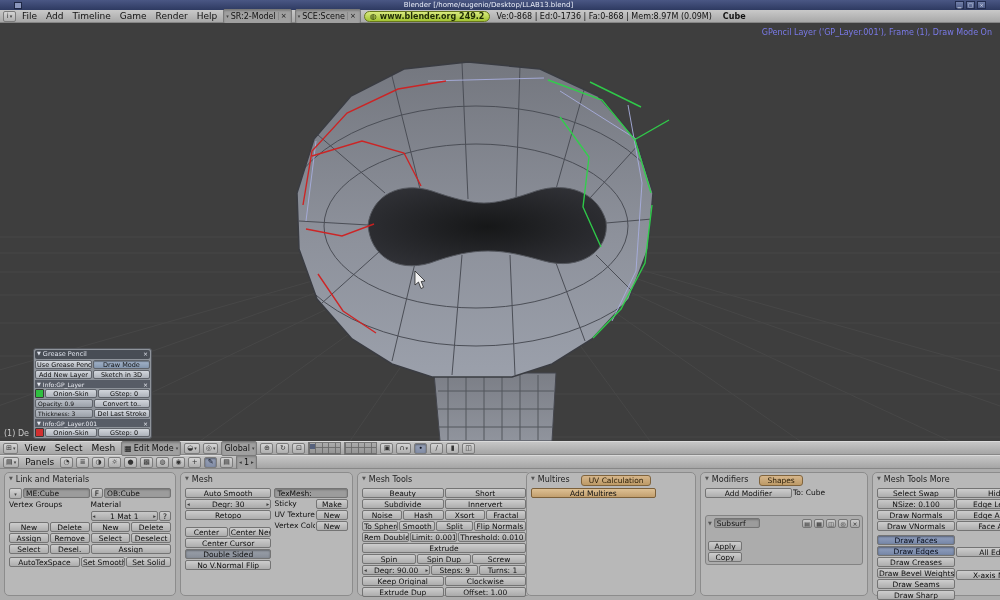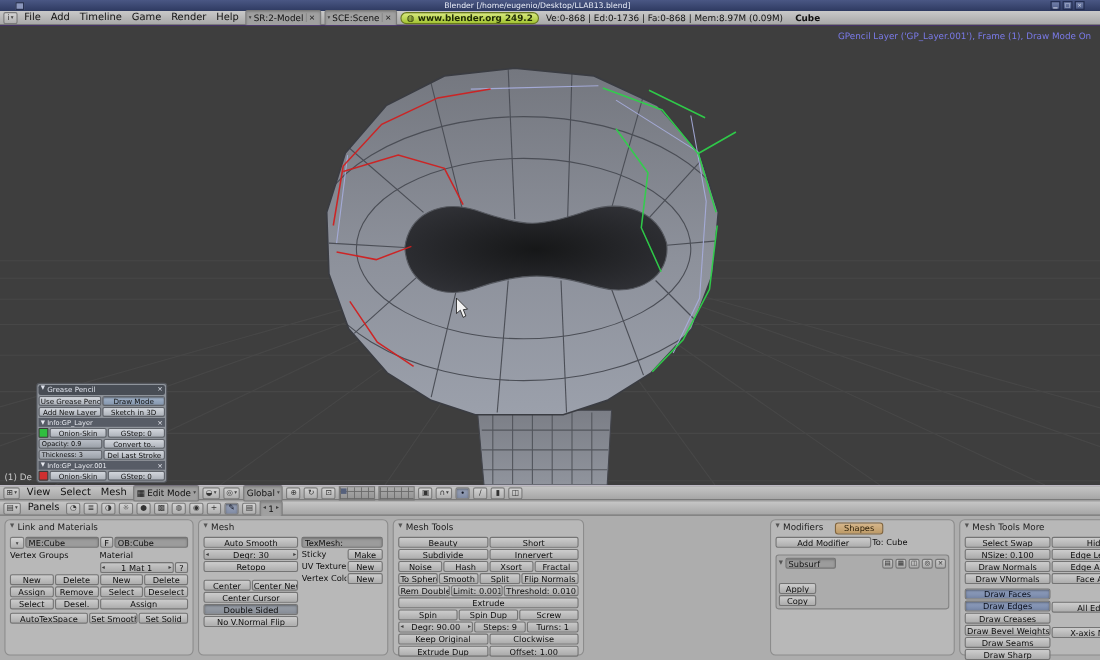--- a/index.html
+++ b/index.html
@@ -61,21 +61,21 @@
   .btn.tan{background:linear-gradient(#ddc094,#c29f6e);border-color:#7c603a}
   .btn.on{background:linear-gradient(#9ba1aa,#878d97);box-shadow:inset 0 1px 2px rgba(0,0,0,.35)}
   .btn.onb{background:linear-gradient(#92a1c1,#7686a6);box-shadow:inset 0 1px 2px rgba(0,0,0,.4);color:#0a0f1c}
   .fieldd{height:10px;line-height:9px;font-size:7.5px;background:#9c9c9c;border:1px solid #747474;border-radius:2px;padding:0 2px;overflow:hidden;white-space:nowrap;box-shadow:inset 0 1px 2px rgba(0,0,0,.25);min-width:0}
   .num{display:flex;align-items:center;height:10px;background:linear-gradient(#c8c8c8,#aaaaaa);border:1px solid #747474;border-radius:2px;font-size:7.5px;padding:0 1px;overflow:hidden;white-space:nowrap;min-width:0}
   .num .nv{flex:1;text-align:center;overflow:hidden}
   .na{font-size:5.5px;color:#3d3d3d}
   .lbl{font-size:7.5px;line-height:10px;white-space:nowrap;overflow:hidden;min-width:0}
   .spc2{height:2px}.spc10{height:10px;margin-bottom:1px}
   .col{display:flex;flex-direction:column;min-width:0}
-  .modbox{background:#acacac;border:1px solid #838383;border-radius:3px;padding:2px;margin-top:6px}
+  .modbox{background:#acacac;border:1px solid #838383;border-radius:3px;padding:2px;margin-top:17px}
   .modhead{display:flex;align-items:center;gap:2px;height:10px;margin-bottom:2px}
   .mico{width:10px;height:9px;font-size:6px;line-height:8px;text-align:center;background:linear-gradient(#cacaca,#a9a9a9);border:1px solid #767676;border-radius:2px;color:#2e2e2e;flex:none}
 </style>
 </head>
 <body>
 
 <div class="titlebar">
   <span class="tb-ico"></span>
   <span class="tb-title">Blender [/home/eugenio/Desktop/LLAB13.blend]</span>
   <span class="wbtn">▁</span>
@@ -543,20 +543,30 @@
       <div class="btn f1">Clockwise</div>
     </div>
     <div class="row">
       <div class="btn f1">Extrude Dup</div>
       <div class="num f1">
           <span class="nv">Offset: 1.00</span>
         </div>
     </div>
   </div>
 
+  <div class="panel" id="p-multires" style="left:526px;width:170px">
+    <div class="phead">
+      <span class="ptri">▼</span>
+      <span>Multires</span>
+      <span class="ptab" style="margin-left:8px">UV Calculation</span>
+    </div>
+    <div class="row">
+      <div class="btn tan" style="width:78%">Add Multires</div>
+    </div>
+  </div>
 
   <div class="panel" id="p-modifiers" style="left:700px;width:168px">
     <div class="phead">
       <span class="ptri">▼</span>
       <span>Modifiers</span>
       <span class="ptab" style="margin-left:8px">Shapes</span>
     </div>
     <div class="row">
       <div class="btn" style="width:55%">Add Modifier</div>
       <span class="lbl f1">To: Cube</span>

